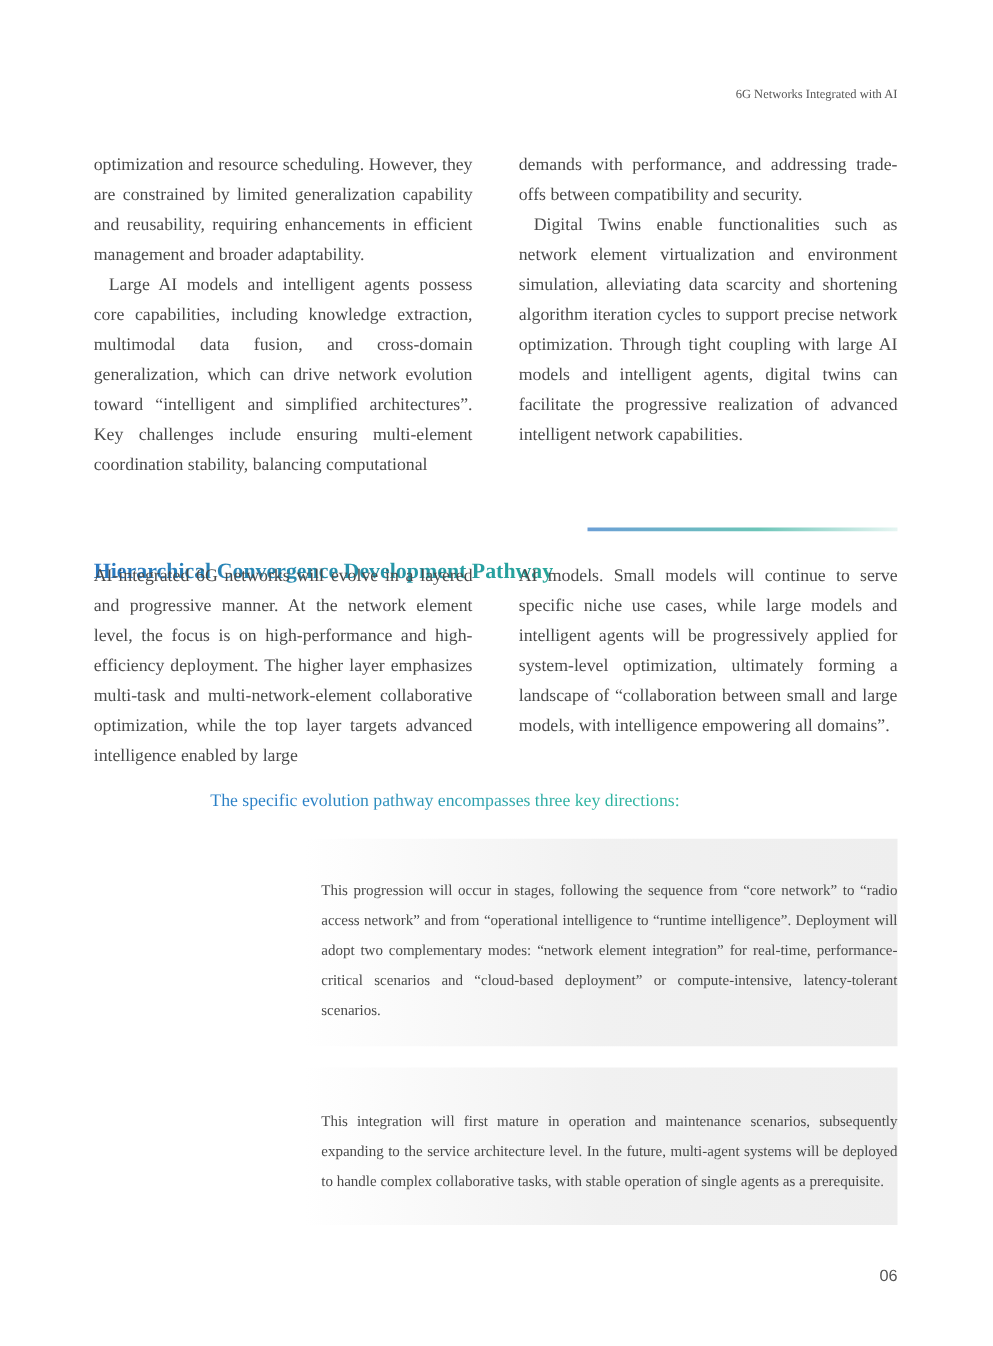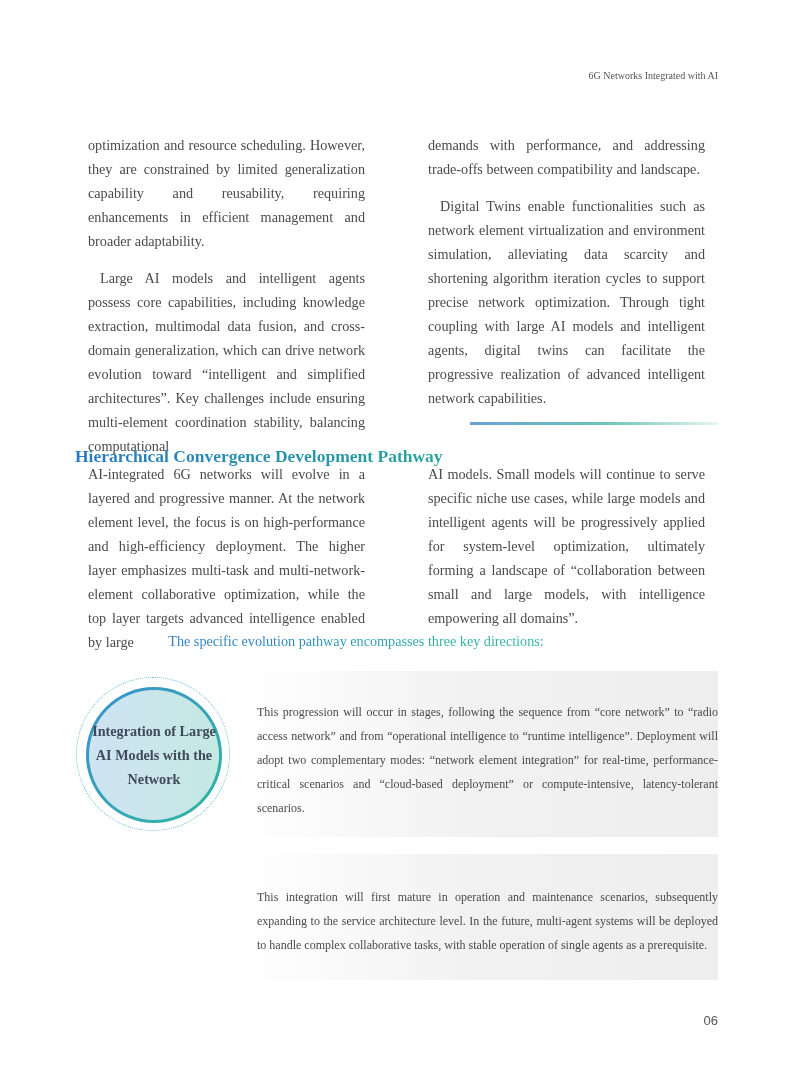--- a/index.html
+++ b/index.html
@@ -1,20 +1,20 @@
 <!DOCTYPE html>
 <html><head>
 <meta charset="utf-8">
 <style>
   html, body { margin: 0; padding: 0; background: #ffffff; }
   body { width: 794px; height: 1077px; position: relative; overflow: hidden;
          font-family: "DejaVu Serif", "Liberation Serif", serif; color: #4a4a4a; }
   .running-header { position: absolute; top: 70px; right: 76px; font-size: 10px; color: #555;
          font-family: "Liberation Serif", "DejaVu Serif", serif; }
-  .para-text { font-family: "Liberation Serif", "DejaVu Serif", serif; font-size: 14.2px; line-height: 24px; color: #4a4a4a; text-align: justify; margin: 13px; }
+  .para-text { font-family: "Liberation Serif", "DejaVu Serif", serif; font-size: 14.2px; line-height: 24px; color: #4a4a4a; text-align: justify; margin: 0; }
   .para-text.indent { text-indent: 12px; }
   .col { position: absolute; width: 303px; }
   .col-left { left: 75px; }
   .col-right { left: 415px; }
   .section-title { position: absolute; left: 75px; top: 409px; font-size: 17.5px; font-weight: 600;
          font-family: "Liberation Serif", "DejaVu Serif", serif;
          background: linear-gradient(90deg, #2a78c2 0%, #26a69a 100%);
          -webkit-background-clip: text; background-clip: text; color: transparent; margin-top: 37px; }
   .title-rule { position: absolute; left: 470px; top: 422px; width: 248px; height: 3px;
          background: linear-gradient(90deg, #6b9fd6 0%, #6cc5b8 55%, #e6f5f2 100%); }
@@ -43,43 +43,38 @@
 <body>
 
 <div class="running-header">6G Networks Integrated with AI</div>
 
 <div class="col col-left" style="top:120px;">
   <p class="para-text">optimization and resource scheduling. However, they are constrained by limited generalization capability and reusability, requiring enhancements in efficient management and broader adaptability.</p>
   <p class="para-text indent">Large AI models and intelligent agents possess core capabilities, including knowledge extraction, multimodal data fusion, and cross-domain generalization, which can drive network evolution toward “intelligent and simplified architectures”. Key challenges include ensuring multi-element coordination stability, balancing computational</p>
 </div>
 
 <div class="col col-right" style="top:120px;">
-  <p class="para-text">demands with performance, and addressing trade-offs between compatibility and landscape.</p>
+  <p class="para-text">demands with performance, and addressing trade-offs between compatibility and security.</p>
   <p class="para-text indent">Digital Twins enable functionalities such as network element virtualization and environment simulation, alleviating data scarcity and shortening algorithm iteration cycles to support precise network optimization. Through tight coupling with large AI models and intelligent agents, digital twins can facilitate the progressive realization of advanced intelligent network capabilities.</p>
 </div>
 
 <div class="section-title">Hierarchical Convergence Development Pathway</div>
 <div class="title-rule"></div>
 
 <div class="col col-left" style="top:449px;">
   <p class="para-text">AI-integrated 6G networks will evolve in a layered and progressive manner. At the network element level, the focus is on high-performance and high-efficiency deployment. The higher layer emphasizes multi-task and multi-network-element collaborative optimization, while the top layer targets advanced intelligence enabled by large</p>
 </div>
 <div class="col col-right" style="top:449px;">
   <p class="para-text">AI models. Small models will continue to serve specific niche use cases, while large models and intelligent agents will be progressively applied for system-level optimization, ultimately forming a landscape of “collaboration between small and large models, with intelligence empowering all domains”.</p>
 </div>
 
 <div class="lead-line">The specific evolution pathway encompasses three key directions:</div>
 
 <div class="direction-card" style="top:671px; height:166px;">
   <div class="card-box"></div>
-  <div class="circle-outer" style="left:1px; top:6px;">
-    <div class="circle-inner">
-      <div class="circle-label">Integration of Large AI Models with the Network</div>
-    </div>
-  </div>
   <div class="card-text" style="top:9px;">This progression will occur in stages, following the sequence from “core network” to “radio access network” and from “operational intelligence to “runtime intelligence”. Deployment will adopt two complementary modes: “network element integration” for real-time, performance-critical scenarios and “cloud-based deployment” or compute-intensive, latency-tolerant scenarios.</div>
 </div>
 
 <div class="direction-card" style="top:854px; height:126px;">
   <div class="card-box"></div>
   <div class="card-text" style="top:11px;">This integration will first mature in operation and maintenance scenarios, subsequently expanding to the service architecture level. In the future, multi-agent systems will be deployed to handle complex collaborative tasks, with stable operation of single agents as a prerequisite.</div>
 </div>
 
 <div class="page-number">06</div>
 

